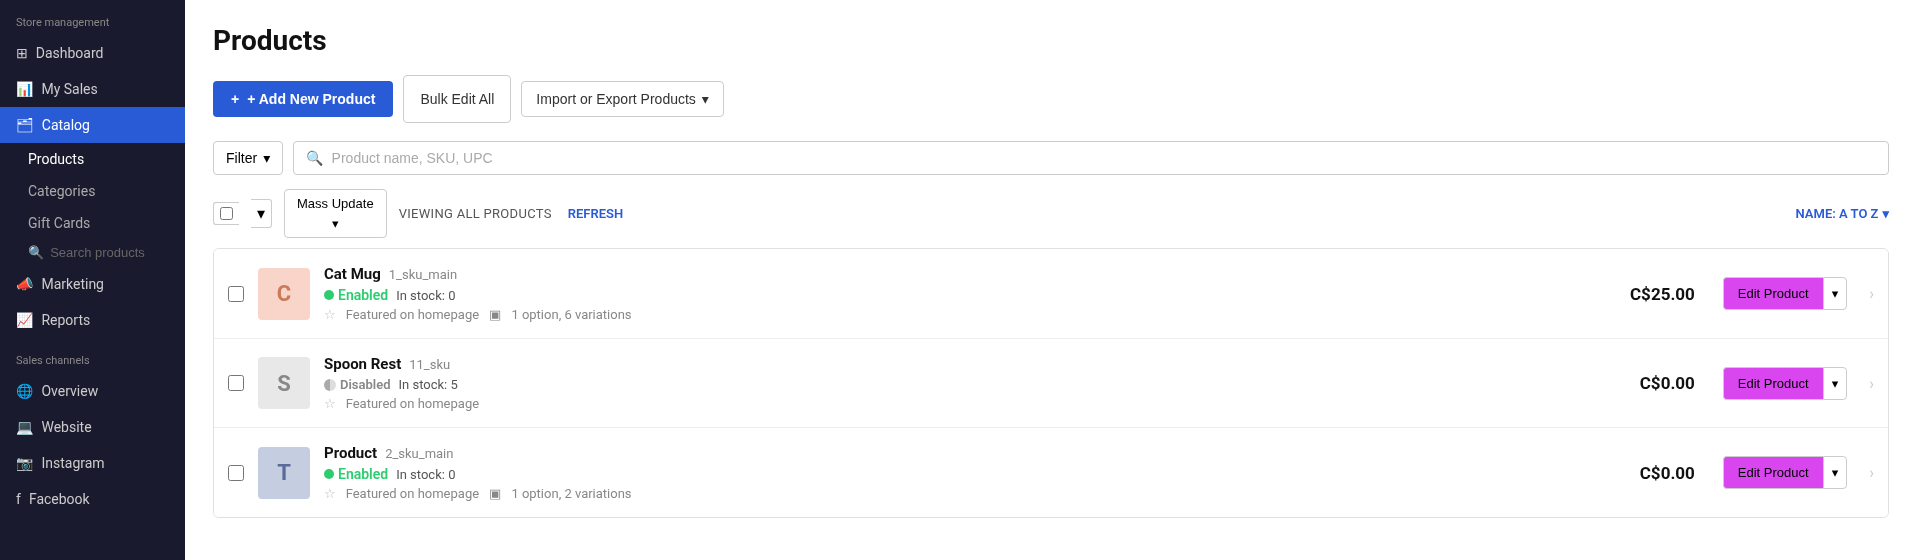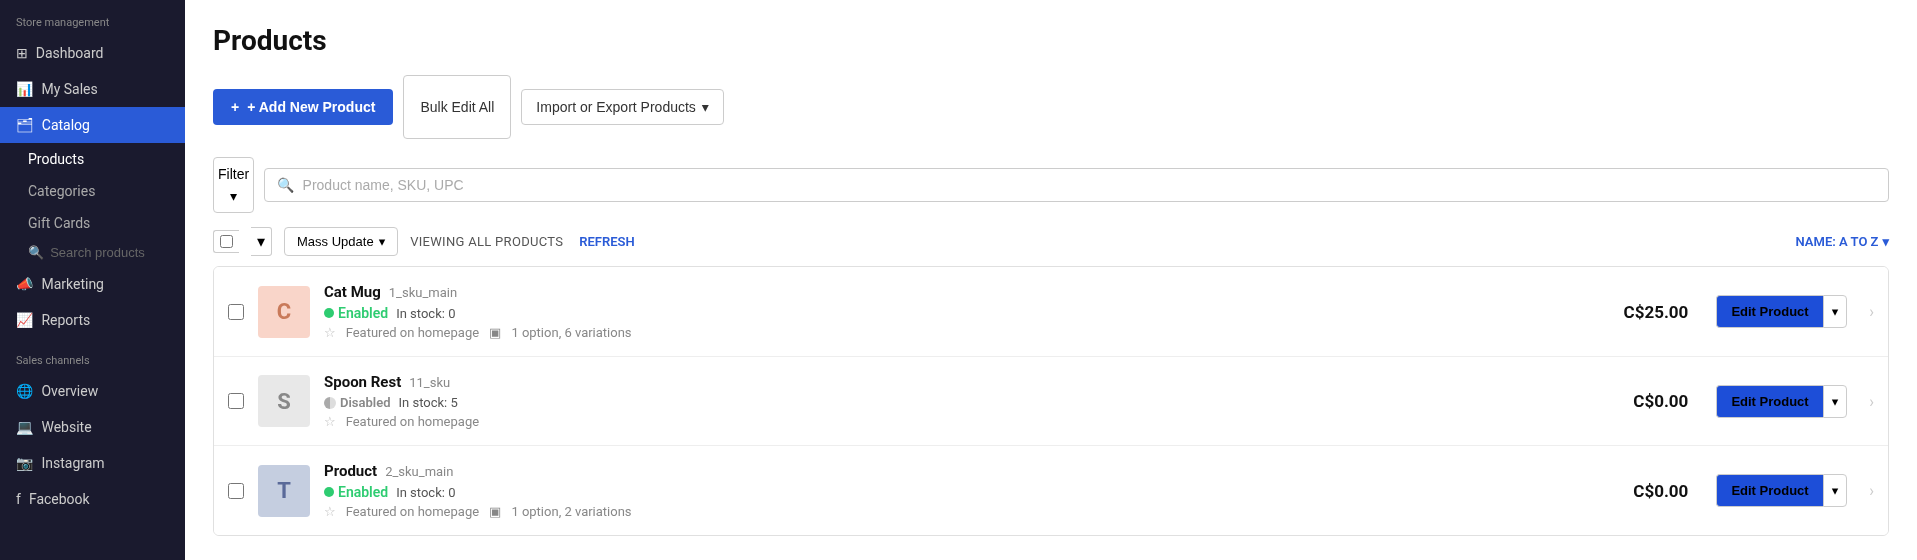--- a/index.html
+++ b/index.html
@@ -95,21 +95,21 @@
       cursor: pointer;
       display: flex;
       align-items: center;
       gap: 6px;
     }
     .btn-secondary {
       background: #fff;
       color: #333;
       border: 1.5px solid #ccc;
       border-radius: 4px;
-      padding: 23px 16px;
+      padding: 15px 16px;
       font-size: 14px;
       font-weight: 500;
       cursor: pointer;
     }
     .btn-dropdown {
       background: #fff;
       color: #333;
       border: 1.5px solid #ccc;
       border-radius: 4px;
       padding: 9px 14px;
@@ -124,28 +124,27 @@
     
     .filter-row {
       display: flex;
       align-items: center;
       gap: 10px;
       margin-bottom: 14px;
     }
     .filter-btn {
       border: 1.5px solid #ccc;
       border-radius: 4px;
-      padding: 8px 4px;
+      padding: 8px 12px;
       background: #fff;
       font-size: 14px;
       cursor: pointer;
       display: flex;
       align-items: center;
       gap: 6px;
-      flex-direction: column;
     }
     .search-box {
       flex: 1;
       border: 1.5px solid #ccc;
       border-radius: 4px;
       padding: 8px 12px;
       font-size: 14px;
       display: flex;
       align-items: center;
       gap: 8px;
@@ -190,20 +189,21 @@
     .mass-update-btn {
       border: 1.5px solid #ccc;
       border-radius: 4px;
       padding: 6px 12px;
       background: #fff;
       font-size: 13px;
       cursor: pointer;
       display: flex;
       align-items: center;
       gap: 5px;
+      flex-direction: column;
     }
     .viewing-text {
       font-size: 13px;
       color: #555;
       letter-spacing: 0.3px;
     }
     .refresh-link {
       color: #2a5bd7;
       font-size: 13px;
       font-weight: 600;
@@ -315,24 +315,24 @@
     .edit-btn-group {
       display: flex;
       align-items: center;
       gap: 0;
       flex-shrink: 0;
     }
     .edit-btn {
       border: 1.5px solid #ccc;
       border-right: none;
       border-radius: 4px 0 0 4px;
-      background: #1d4ed8;
+      background: #d946ef;
       padding: 8px 14px;
       font-size: 13px;
-      font-weight: 700;
+      font-weight: 400;
       cursor: pointer;
     }
     .edit-chevron-btn {
       border: 1.5px solid #ccc;
       border-radius: 0 4px 4px 0;
       background: #fff;
       padding: 8px 8px;
       font-size: 13px;
       cursor: pointer;
       display: flex;

